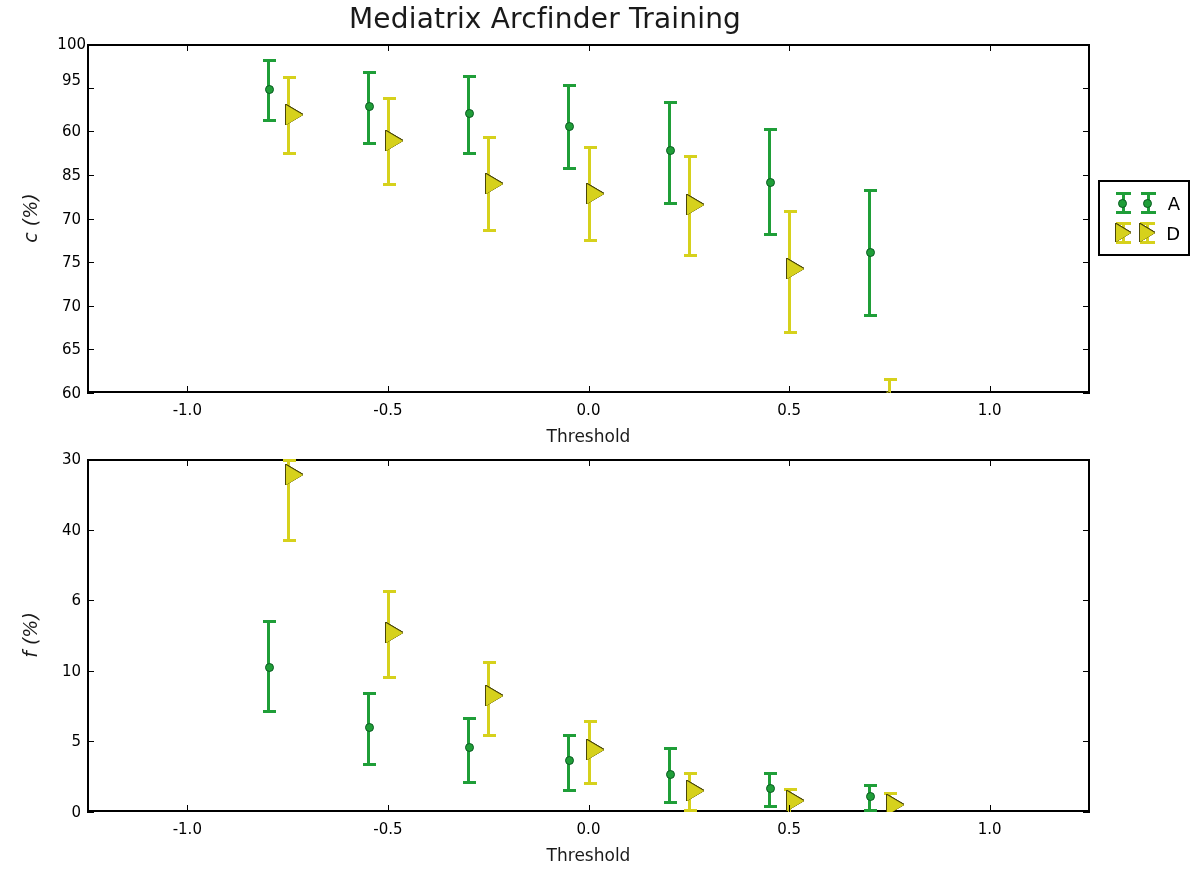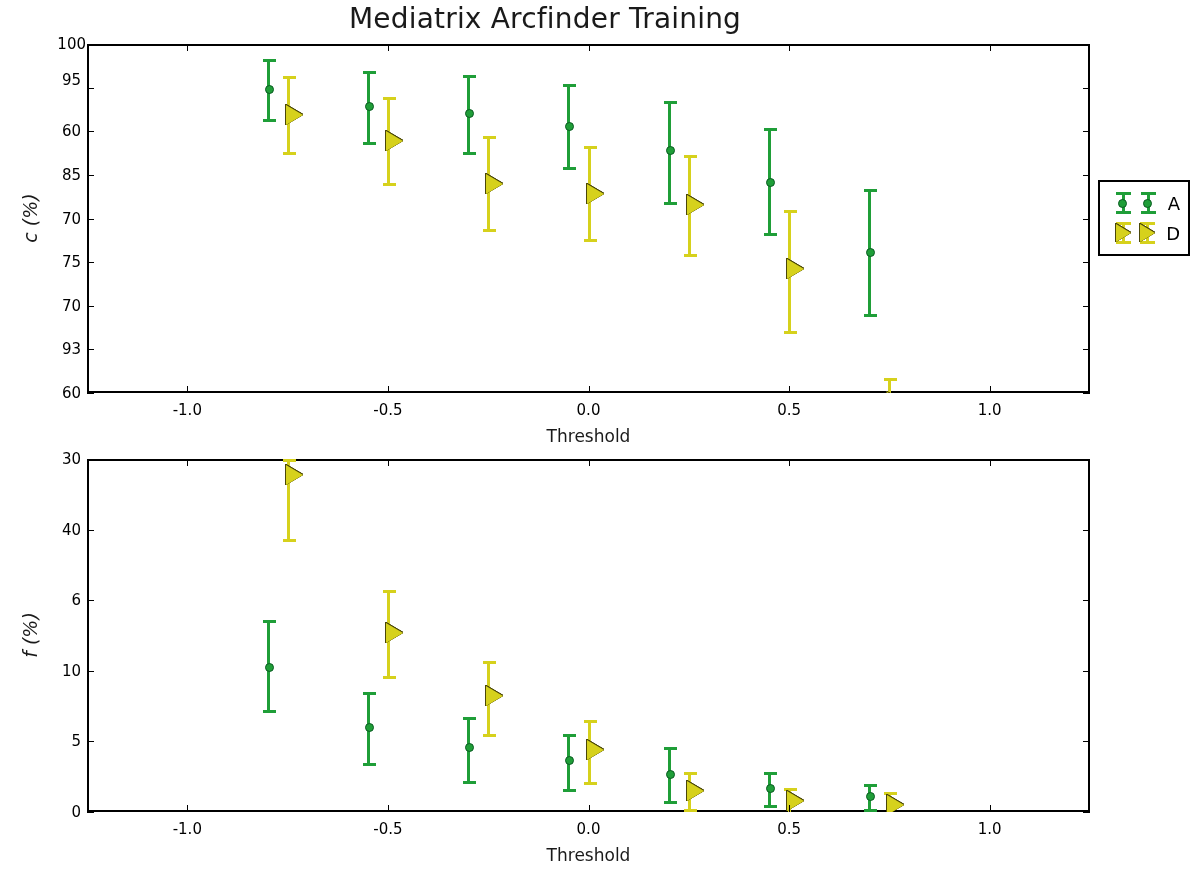--- a/index.html
+++ b/index.html
@@ -159,21 +159,21 @@
       <div class="tick tick-x" style="left: 789.1px; top: 44px;"></div>
       <div class="ticklabel ticklabel-x" style="left: 789.1px; top: 401px;">0.5</div>
       <div class="tick tick-x" style="left: 989.7px; top: 386px;"></div>
       <div class="tick tick-x" style="left: 989.7px; top: 44px;"></div>
       <div class="ticklabel ticklabel-x" style="left: 989.7px; top: 401px;">1.0</div>
       <div class="tick tick-y" style="left: 87px; top: 393px;"></div>
       <div class="tick tick-y" style="left: 1083px; top: 393px;"></div>
       <div class="ticklabel ticklabel-y" style="left: 39px; width: 42px; top: 393px;">60</div>
       <div class="tick tick-y" style="left: 87px; top: 349.375px;"></div>
       <div class="tick tick-y" style="left: 1083px; top: 349.375px;"></div>
-      <div class="ticklabel ticklabel-y" style="left: 39px; width: 42px; top: 349.375px;">93</div>
+      <div class="ticklabel ticklabel-y" style="left: 39px; width: 42px; top: 349.375px;">65</div>
       <div class="tick tick-y" style="left: 87px; top: 305.75px;"></div>
       <div class="tick tick-y" style="left: 1083px; top: 305.75px;"></div>
       <div class="ticklabel ticklabel-y" style="left: 39px; width: 42px; top: 305.75px;">70</div>
       <div class="tick tick-y" style="left: 87px; top: 262.125px;"></div>
       <div class="tick tick-y" style="left: 1083px; top: 262.125px;"></div>
       <div class="ticklabel ticklabel-y" style="left: 39px; width: 42px; top: 262.125px;">75</div>
       <div class="tick tick-y" style="left: 87px; top: 218.5px;"></div>
       <div class="tick tick-y" style="left: 1083px; top: 218.5px;"></div>
       <div class="ticklabel ticklabel-y" style="left: 39px; width: 42px; top: 218.5px;">70</div>
       <div class="tick tick-y" style="left: 87px; top: 174.875px;"></div>

